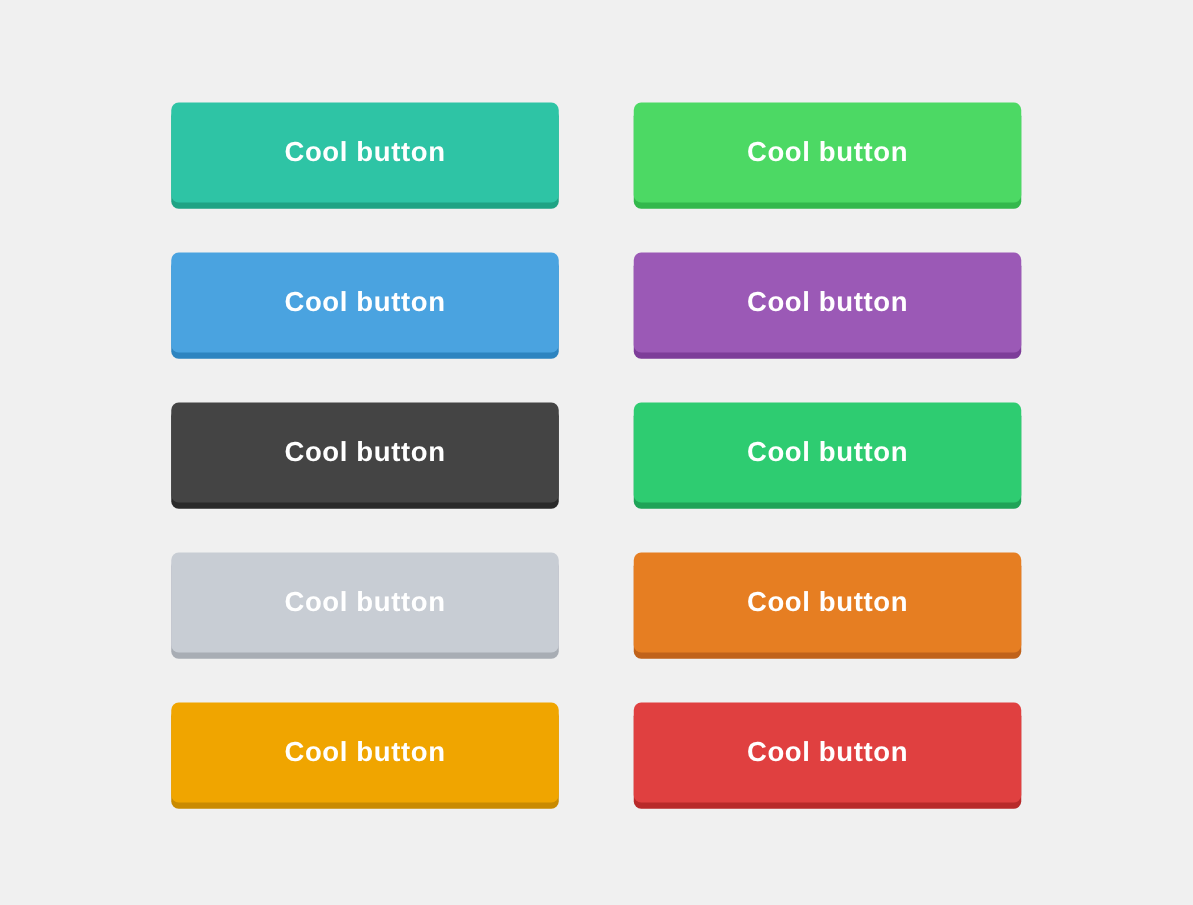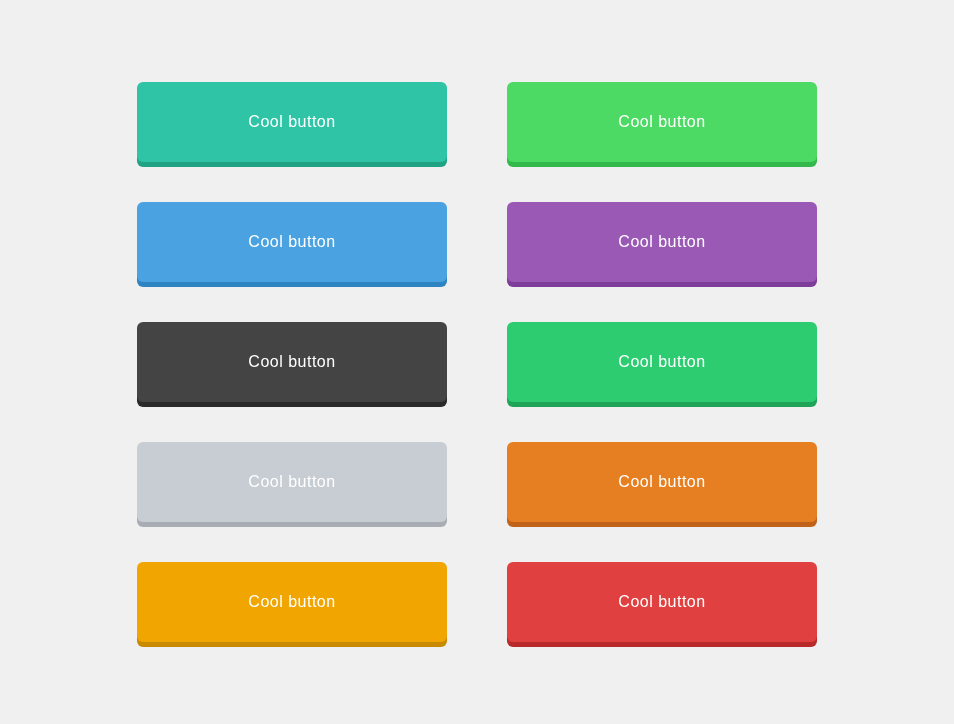--- a/index.html
+++ b/index.html
@@ -23,22 +23,22 @@
       grid-template-columns: 1fr 1fr;
       gap: 40px 60px;
       padding: 40px;
     }
 
     .cool-btn {
       width: 310px;
       height: 80px;
       border: none;
       border-radius: 6px;
-      font-size: 16px;
-      font-weight: normal;
+      font-size: 22px;
+      font-weight: bold;
       color: #ffffff;
       cursor: pointer;
       letter-spacing: 0.5px;
       position: relative;
     }
 
     
     .btn-teal {
       background-color: #2ec4a5;
       box-shadow: 0 5px 0 #1fa384;

